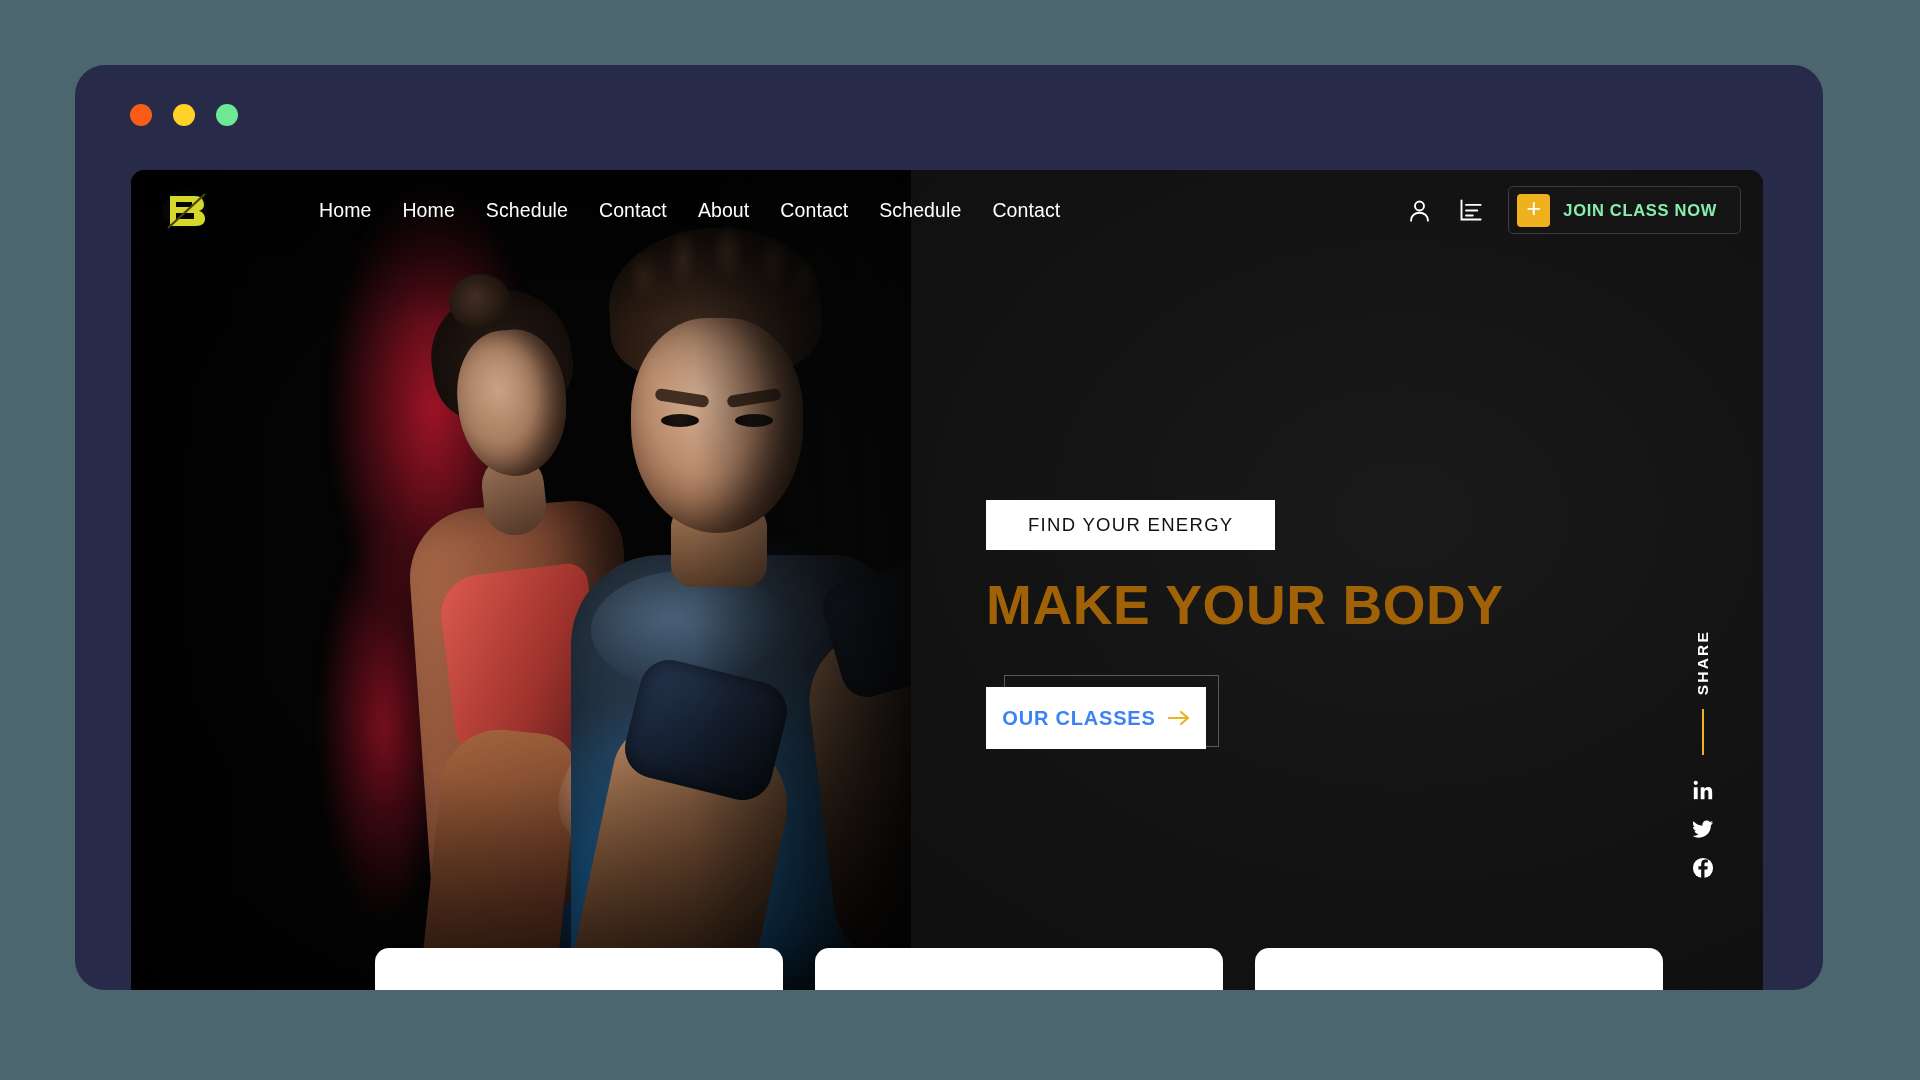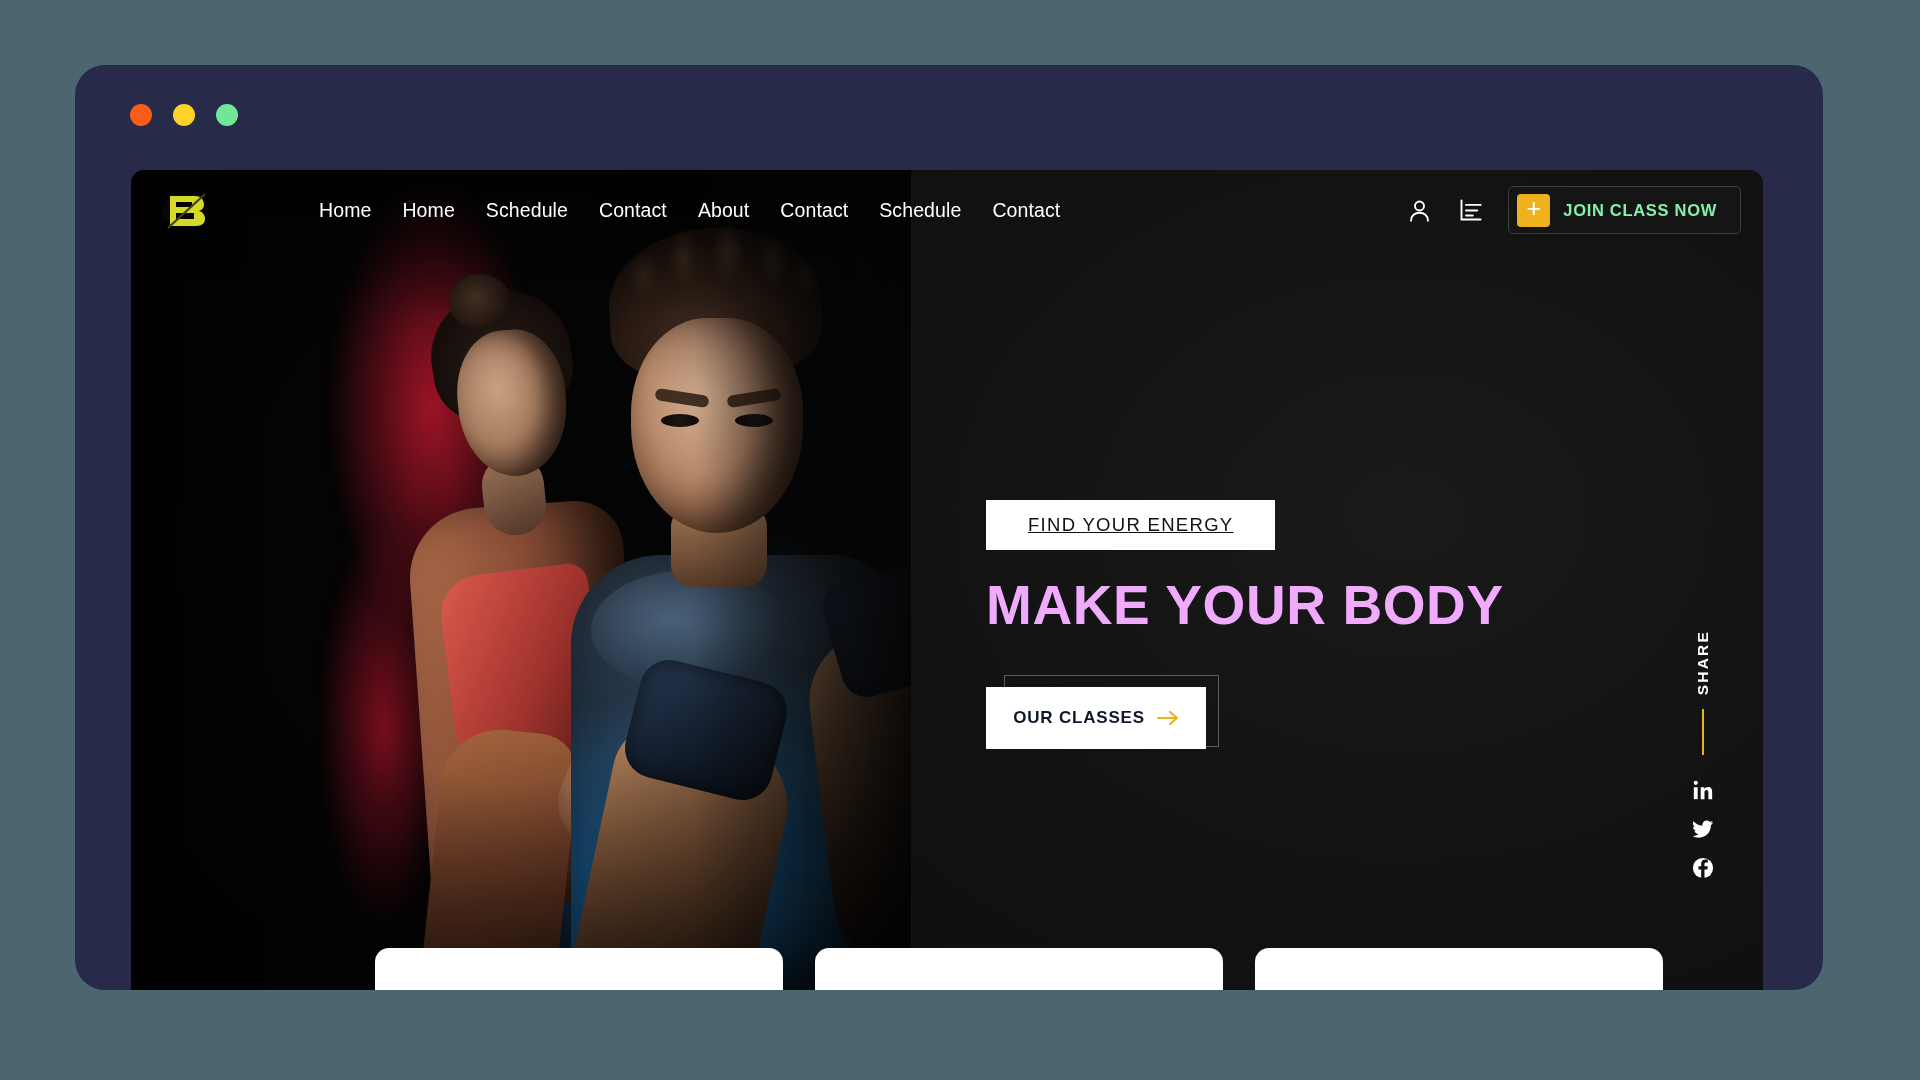--- a/index.html
+++ b/index.html
@@ -352,25 +352,24 @@
   }
   #eyebrow-badge {
     display: inline-block;
     background: #ffffff;
     color: #111111;
     font-size: 18.5px;
     font-weight: 500;
     letter-spacing: 1.3px;
     padding: 14px 42px;
     white-space: nowrap;
-    text-decoration: underline;
   }
   #headline-strong {
     margin-top: 26px;
-    color: #f0abfc;
+    color: #a16207;
     font-size: 55px;
     font-weight: 700;
     letter-spacing: .6px;
     line-height: 1.08;
     white-space: nowrap;
   }
   #headline-light {
     margin-top: 8px;
     color: #ffffff;
     font-size: 55px;
@@ -397,22 +396,22 @@
     left: 0; top: 0;
     width: 220px; height: 62px;
     background: #ffffff;
     display: flex;
     align-items: center;
     justify-content: center;
     gap: 12px;
     cursor: pointer;
   }
   #our-classes-label {
-    color: #0f172a;
-    font-size: 17px;
+    color: #3b82f6;
+    font-size: 20px;
     font-weight: 700;
     letter-spacing: .8px;
   }
   #our-classes-arrow {
     width: 22px; height: 16px;
     display: block;
   }
 
   
   #share-rail {

